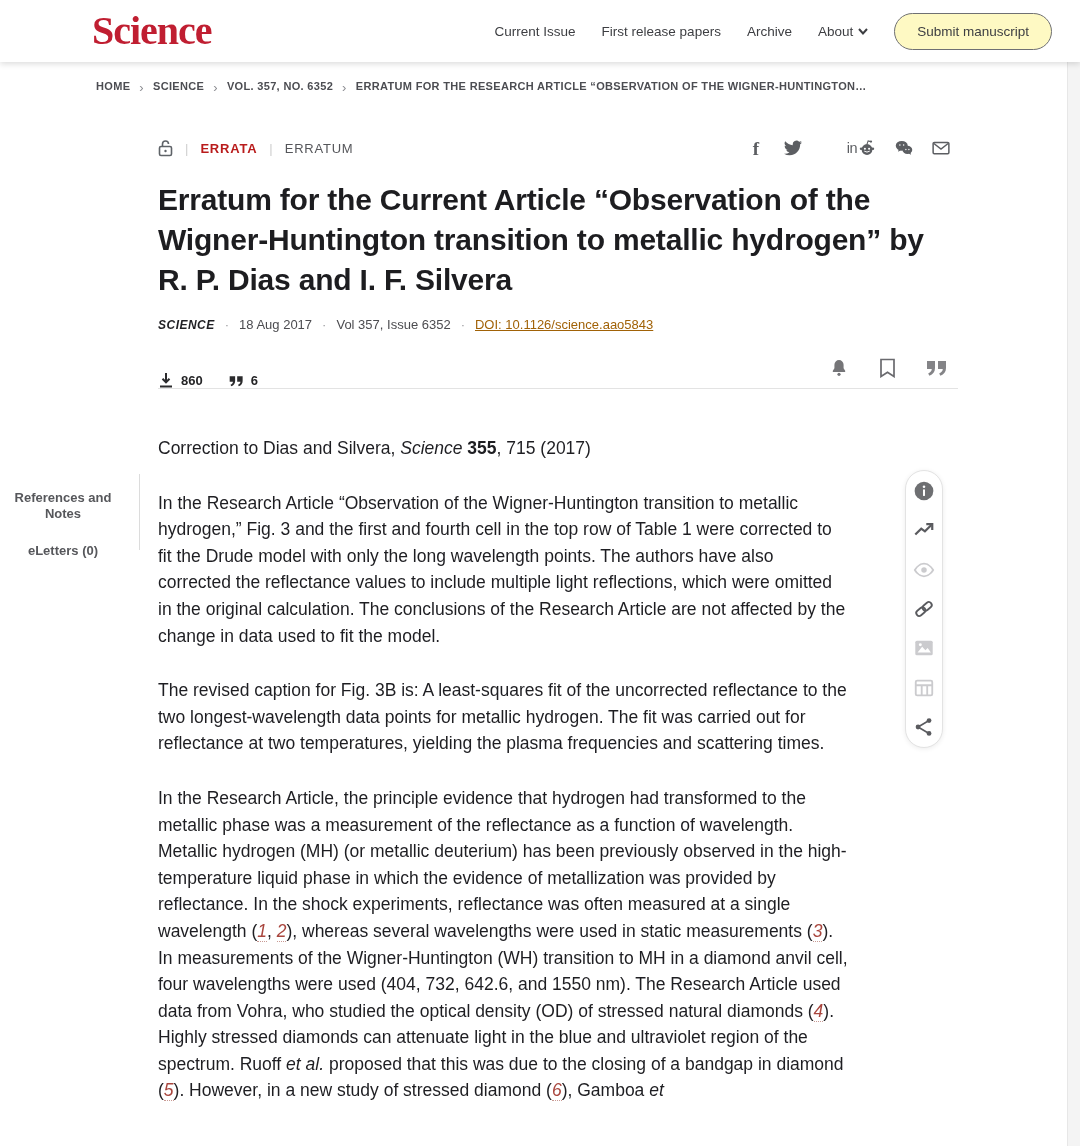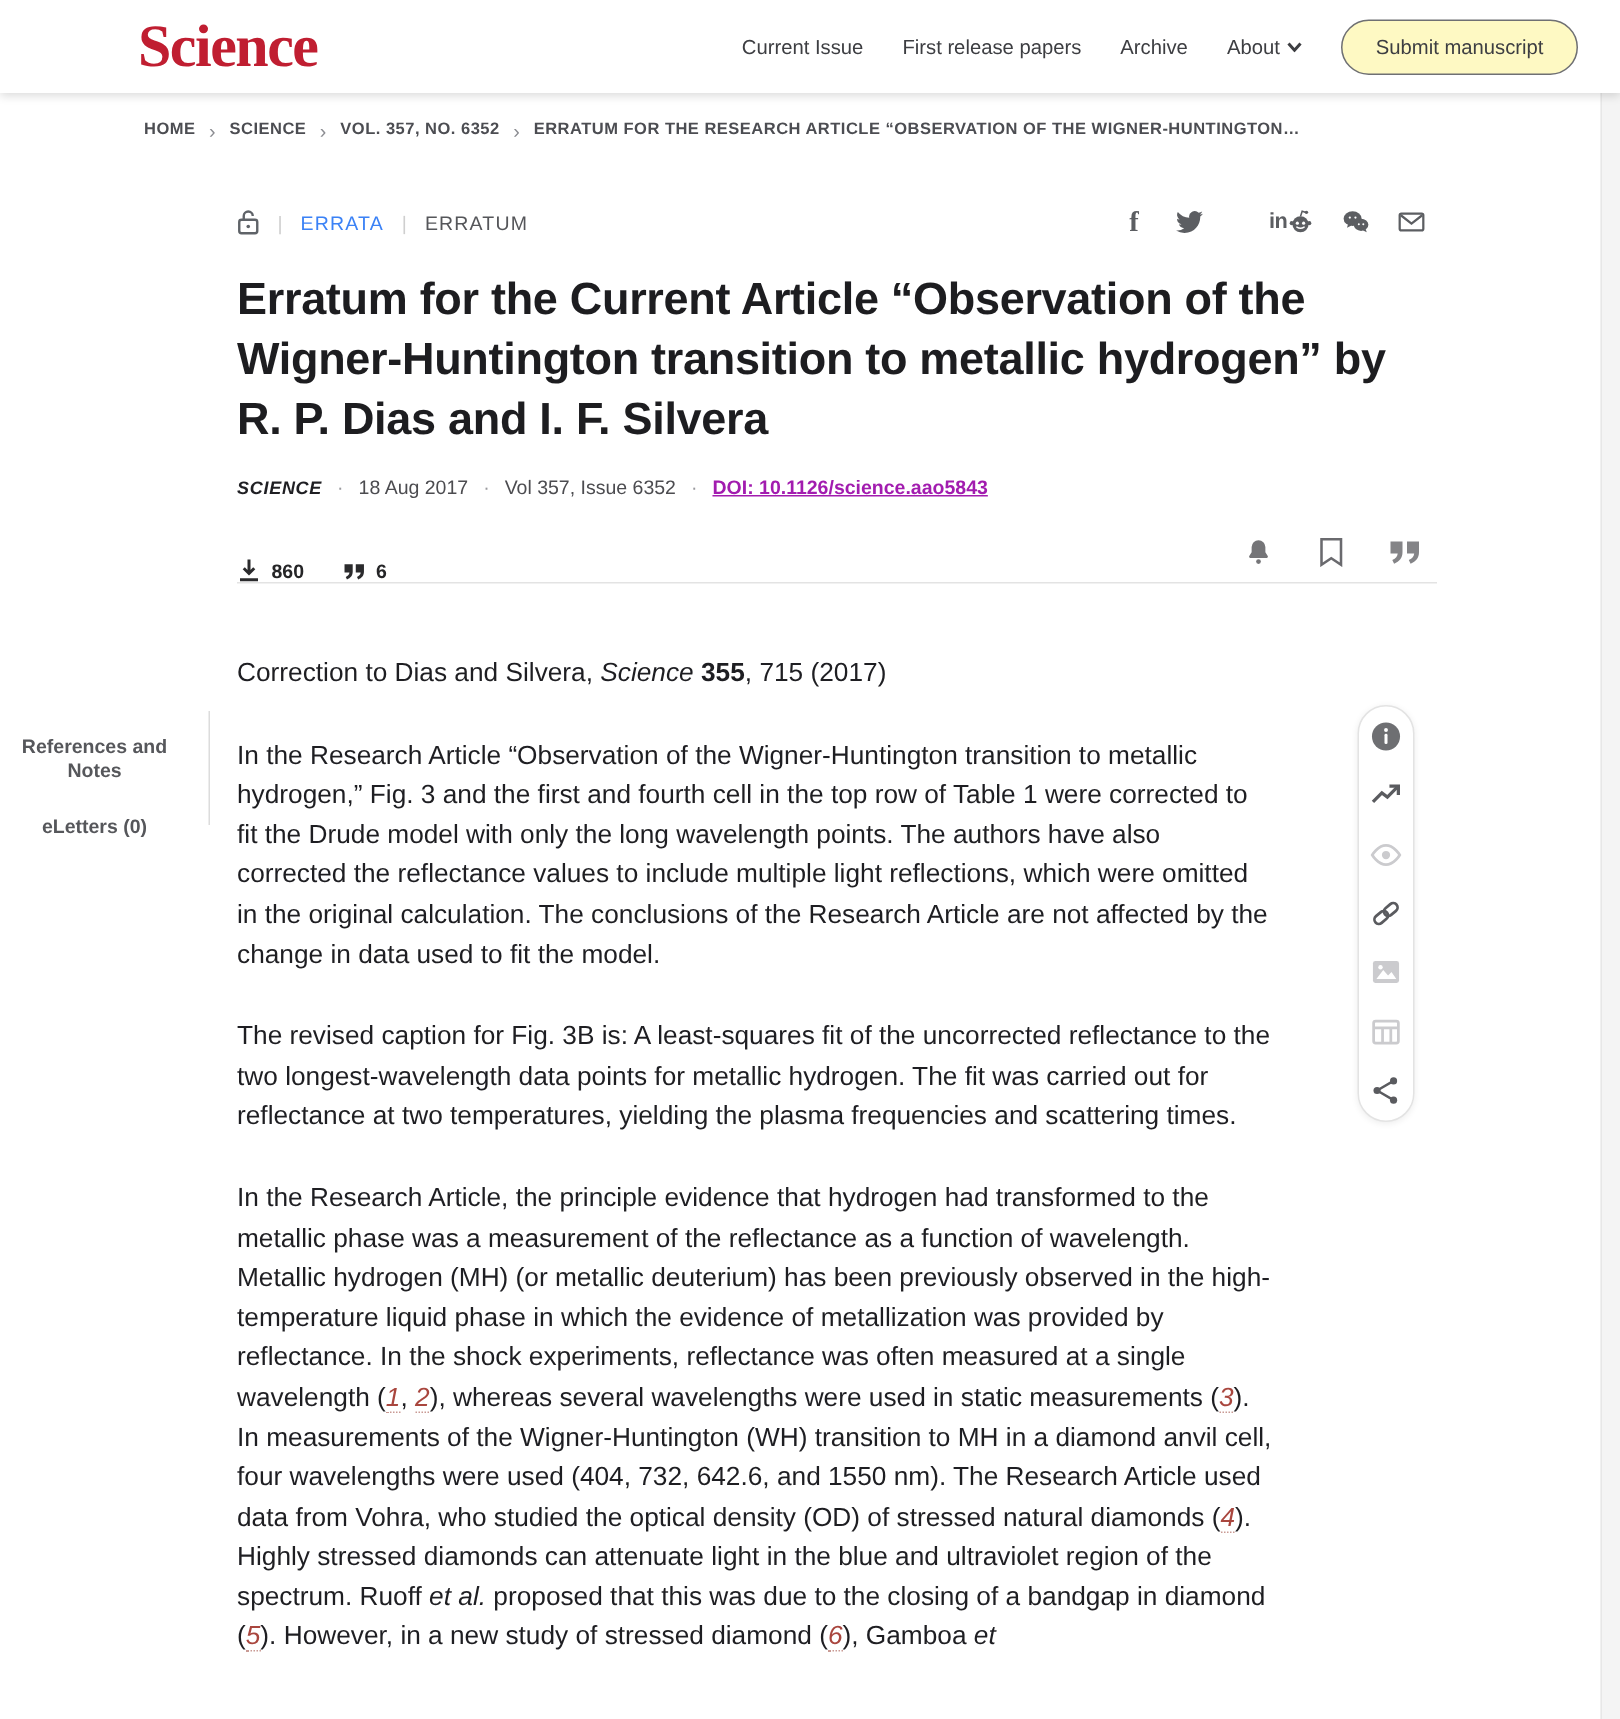--- a/index.html
+++ b/index.html
@@ -41,36 +41,36 @@
     font-size:11px; font-weight:700; color:#4c4d52; letter-spacing:.03em;
     display:flex; align-items:flex-start; white-space:nowrap; overflow:hidden;
   }
   .crumb { cursor:pointer; }
   .crumb-sep { color:#8c8d92; margin:0 9px; font-size:13px; font-weight:400; }
   
   .main-col { position:absolute; left:158px; top:138px; width:800px; }
   .meta-row { display:flex; align-items:center; height:20px; position:relative; }
   .lock-icon { width:15px; height:18px; stroke:#5f6368; fill:none; stroke-width:1.6; }
   .meta-sep { color:#cfcfcf; margin:0 12px; font-size:13px; }
-  .category { color:#3b82f6; font-weight:400; font-size:13px; letter-spacing:.06em; cursor:pointer; }
+  .category { color:#b91c1c; font-weight:700; font-size:13px; letter-spacing:.06em; cursor:pointer; }
   .arttype  { color:#55565a; font-size:13px; letter-spacing:.06em; }
   .share-row { position:absolute; right:8px; top:1px; display:flex; align-items:center; gap:19px; }
   .share-ic { width:18px; height:18px; color:#5c5e62; cursor:pointer; display:flex; align-items:center; justify-content:center; }
   .share-ic svg { width:18px; height:18px; fill:currentColor; }
   .fb-letter { font-family:"Liberation Serif", serif; font-weight:700; font-size:19px; line-height:1; }
-  .in-letters { font-weight:700; font-size:14.5px; letter-spacing:-.5px;margin-left:44px; }
+  .in-letters { font-weight:400; font-size:14.5px; letter-spacing:-.5px;margin-left:44px; }
   .page-title {
     margin-top:22px; width:795px;
     font-size:30px; line-height:40px; font-weight:700; color:#1d1d20;
     letter-spacing:-.2px;
   }
   .pubmeta { margin-top:17px; display:flex; align-items:center; font-size:13px; color:#4c4c50; }
   .pm-journal { font-weight:700; font-style:italic; font-size:12px; color:#1f1f23; letter-spacing:.04em; }
   .pm-dot { color:#9a9a9e; margin:0 10px; }
-  .pm-doi { text-decoration:underline; cursor:pointer; color:#a21caf;font-weight:bold; }
+  .pm-doi { text-decoration:underline; cursor:pointer; color:#a16207; }
   .metrics-bar {
     margin-top:15px; width:800px; height:42px;
     border-bottom:1px solid #e3e3e3;
     display:flex; align-items:flex-end; position:relative;
   }
   .stat { display:flex; align-items:center; gap:7px; margin-right:26px; }
   .stat-num { font-size:13px; font-weight:700; color:#252527; }
   .dl-icon { width:16px; height:16px; stroke:#2b2b2d; stroke-width:2; fill:none; }
   .q-small { width:15px; height:12px; fill:#2b2b2d; }
   .bar-actions { position:absolute; right:10px; top:0; height:42px; display:flex; align-items:center; gap:30px; }

